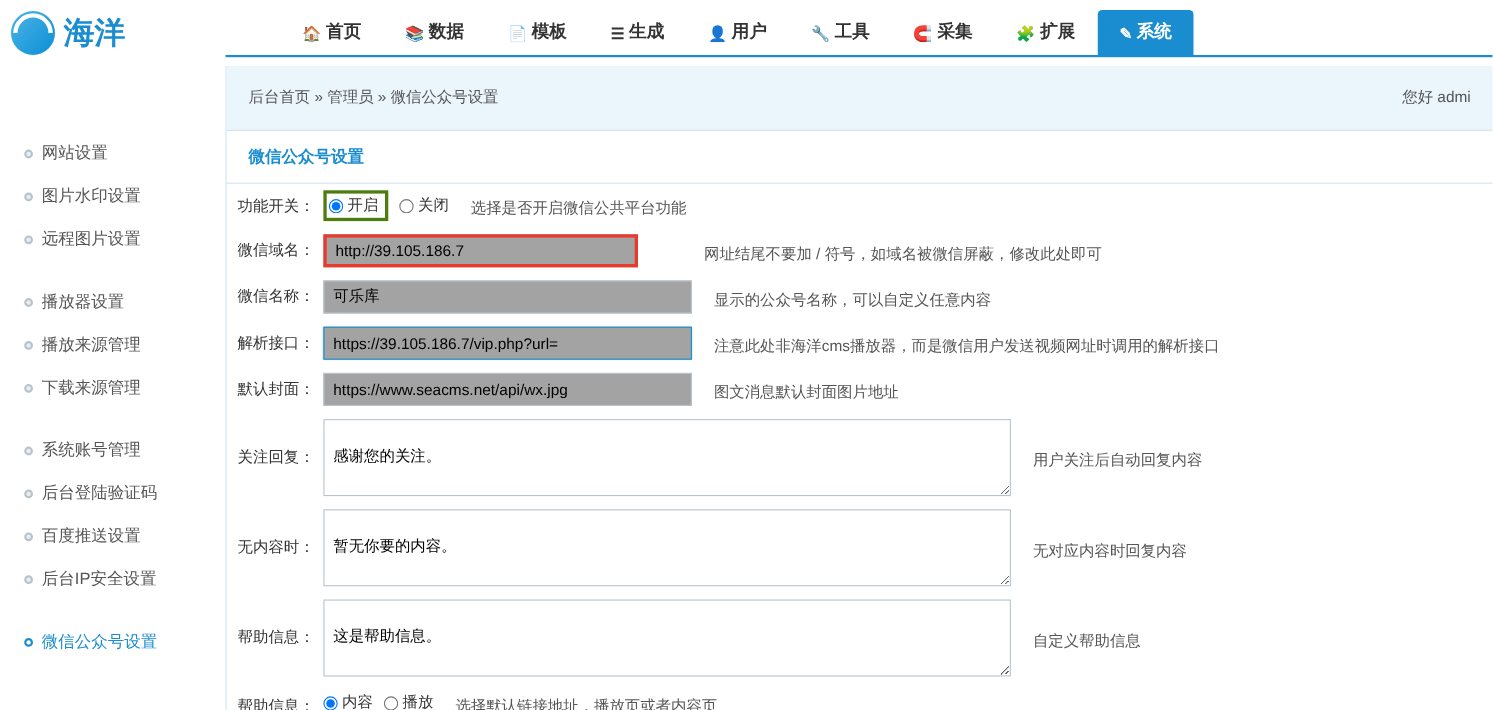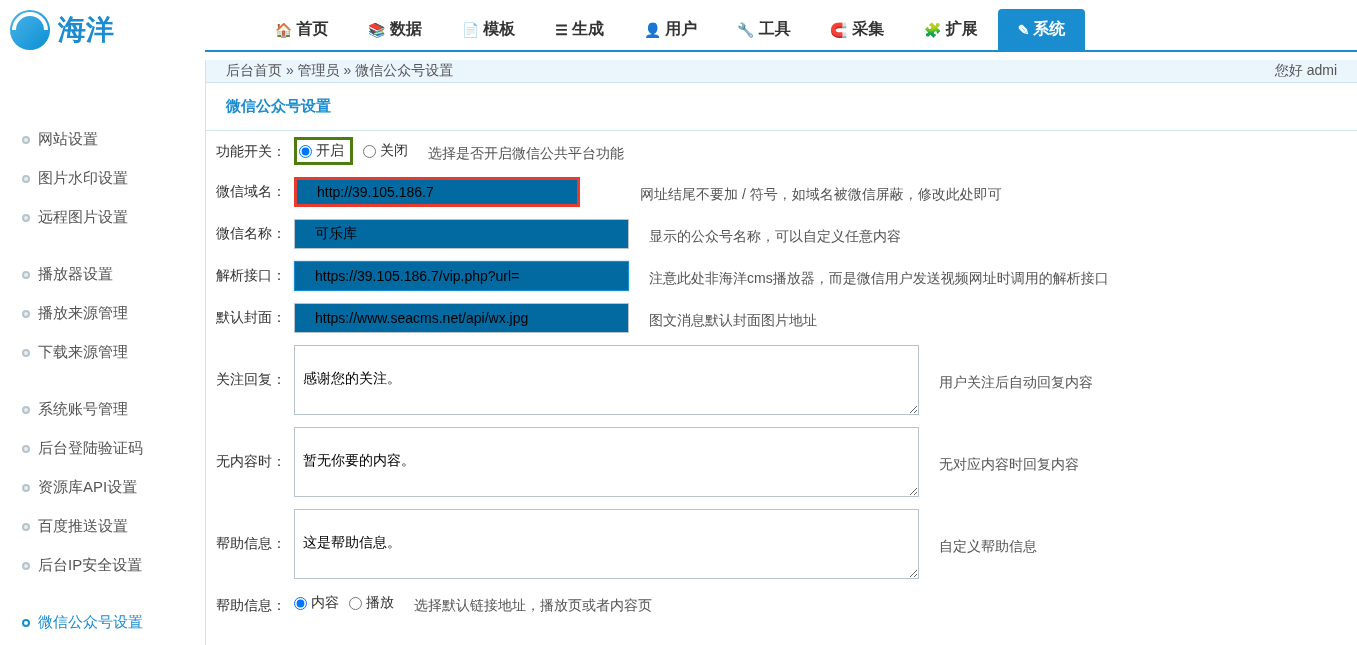--- a/index.html
+++ b/index.html
@@ -13,31 +13,31 @@
 .nav-item { padding: 10px 20px 10px 20px; font-size: 16px; color: #333; font-weight: bold; cursor: pointer; display: flex; align-items: center; gap: 4px; }
 .nav-item.active { background: #1a8cd0; color: #fff; border-radius: 4px 4px 0 0; }
 .nav-icon { font-size: 14px; }
 .layout { display: flex; }
 .sidebar { width: 205px; min-height: 600px; padding-top: 60px; }
 .sidebar-item { padding: 10px 10px 10px 22px; font-size: 15px; color: #555; cursor: pointer; display: flex; align-items: center; gap: 8px; }
 .sidebar-item.active { color: #1a8cd0; }
 .bullet { width: 8px; height: 8px; border-radius: 50%; border: 2px solid #b8c4cc; background: #e8eef2; }
 .sidebar-item.active .bullet { border-color: #1a8cd0; background: #fff; }
 .main { flex: 1; border-left: 1px solid #d0e4f0; }
-.breadcrumb { background: #eaf5fc; border-bottom: 1px solid #d0e4f0; padding: 2px 20px; display: flex; justify-content: space-between; font-size: 14px; color: #555; }
+.breadcrumb { background: #eaf5fc; border-bottom: 1px solid #d0e4f0; padding: 20px 20px; display: flex; justify-content: space-between; font-size: 14px; color: #555; }
 .breadcrumb a { color: #555; text-decoration: none; }
 .panel-title { color: #1a8cd0; font-weight: bold; font-size: 15px; padding: 14px 20px; border-bottom: 1px solid #d0e4f0; }
 .form { padding: 0 0 0 0; }
 .row { display: flex; align-items: flex-start; padding: 6px 10px; }
 .row-label { width: 78px; text-align: left; padding-top: 6px; flex-shrink: 0; color: #333; }
 .row-controls { display: flex; align-items: center; gap: 10px; flex-wrap: wrap; }
 .row-hint { color: #555; padding-top: 6px; padding-left: 10px; }
 .radio-opt { display: flex; align-items: center; gap: 4px; }
 input[type="radio"] { width: 13px; height: 13px; }
-input[type="text"] { border: 1px solid #b8c4cc; padding: 4px 20px; font-size: 14px; height: 30px; background: #0369a1; }
+input[type="text"] { border: 1px solid #b8c4cc; padding: 4px 8px; font-size: 14px; height: 30px; background: #a3a3a3; }
 textarea { border: 1px solid #b8c4cc; padding: 24px 8px; font-size: 14px; width: 625px; height: 70px; resize: both; font-family: inherit; }
 .w-input { width: 335px; }
 .highlight-red { border: 3px solid #e83b2e !important; }
 .highlight-box { border: 3px solid #4d7c0f; padding: 2px 6px 2px 2px; display: inline-flex; align-items: center; gap: 4px; }
 .blue-border { border: 1px solid #1a8cd0 !important; box-shadow: 0 0 2px rgba(26,140,208,.4); }
 </style>
 </head>
 <body>
 
 <div class="top-area">
@@ -113,24 +113,20 @@
         <span>下载来源管理</span>
       </div>
       <div style="height: 18px;"></div>
       <div class="sidebar-item">
         <span class="bullet"></span>
         <span>系统账号管理</span>
       </div>
       <div class="sidebar-item">
         <span class="bullet"></span>
         <span>后台登陆验证码</span>
-      </div>
-      <div class="sidebar-item">
-        <span class="bullet"></span>
-        <span>资源库API设置</span>
       </div>
       <div class="sidebar-item">
         <span class="bullet"></span>
         <span>百度推送设置</span>
       </div>
       <div class="sidebar-item">
         <span class="bullet"></span>
         <span>后台IP安全设置</span>
       </div>
       <div style="height: 18px;"></div>

